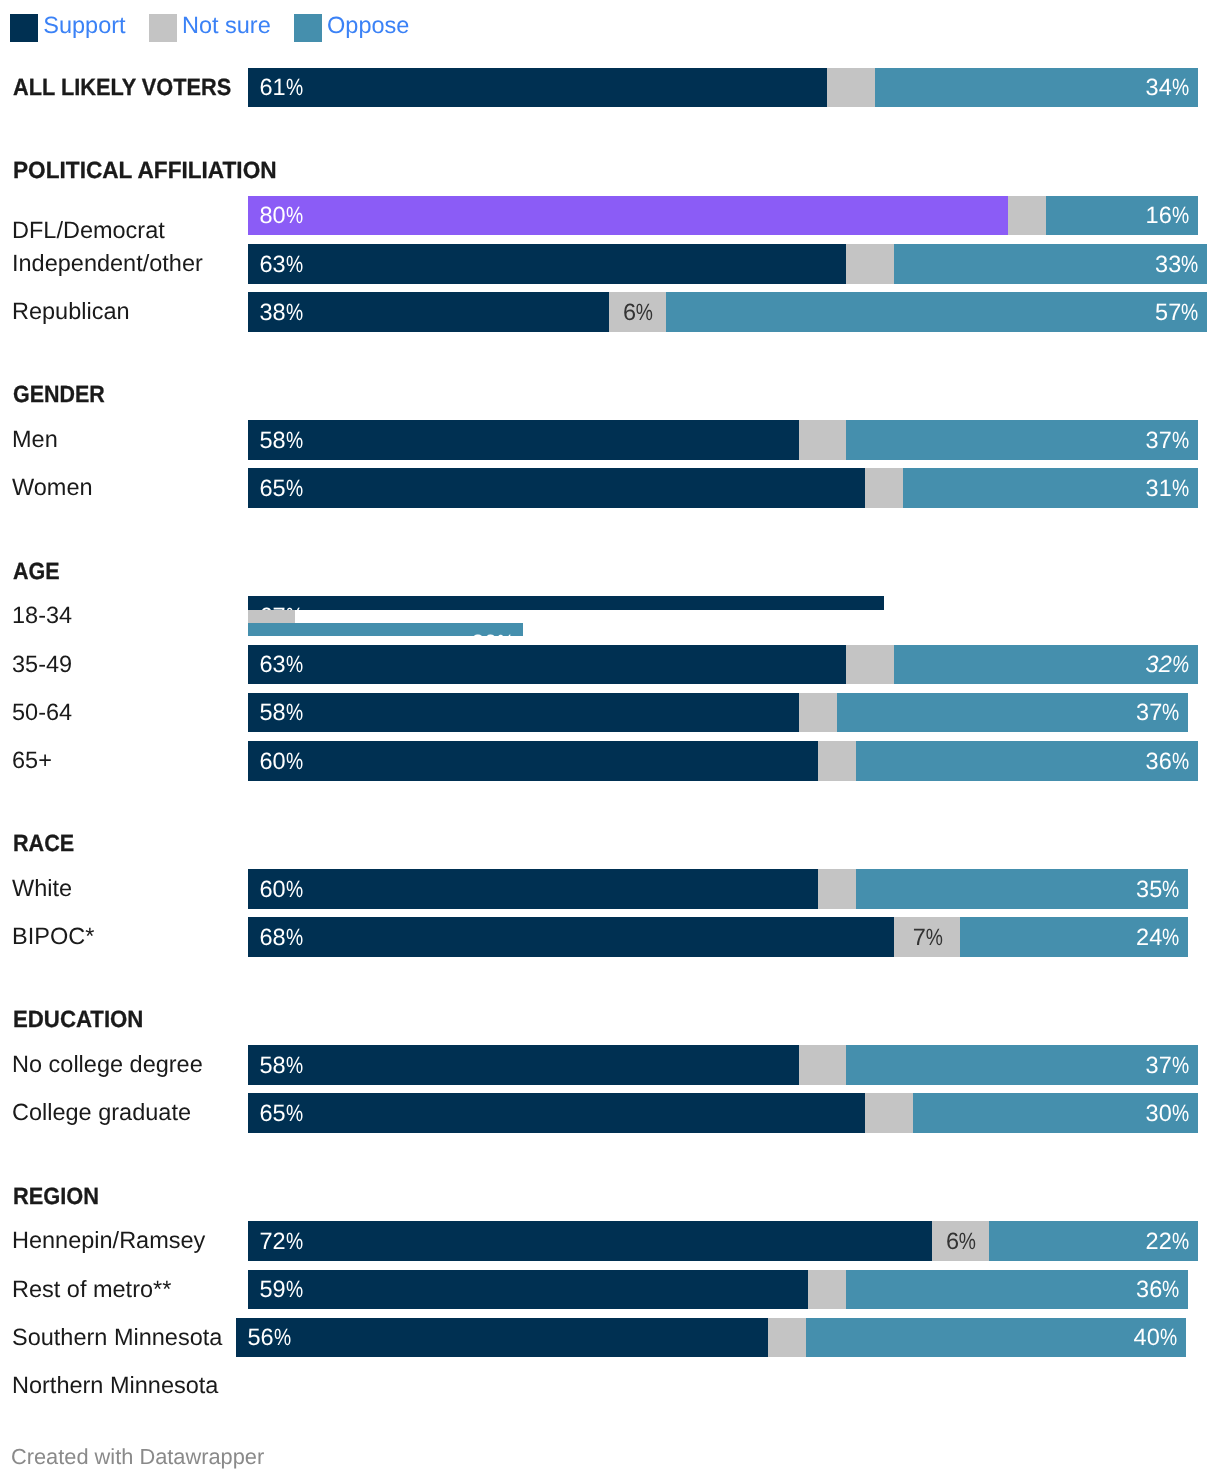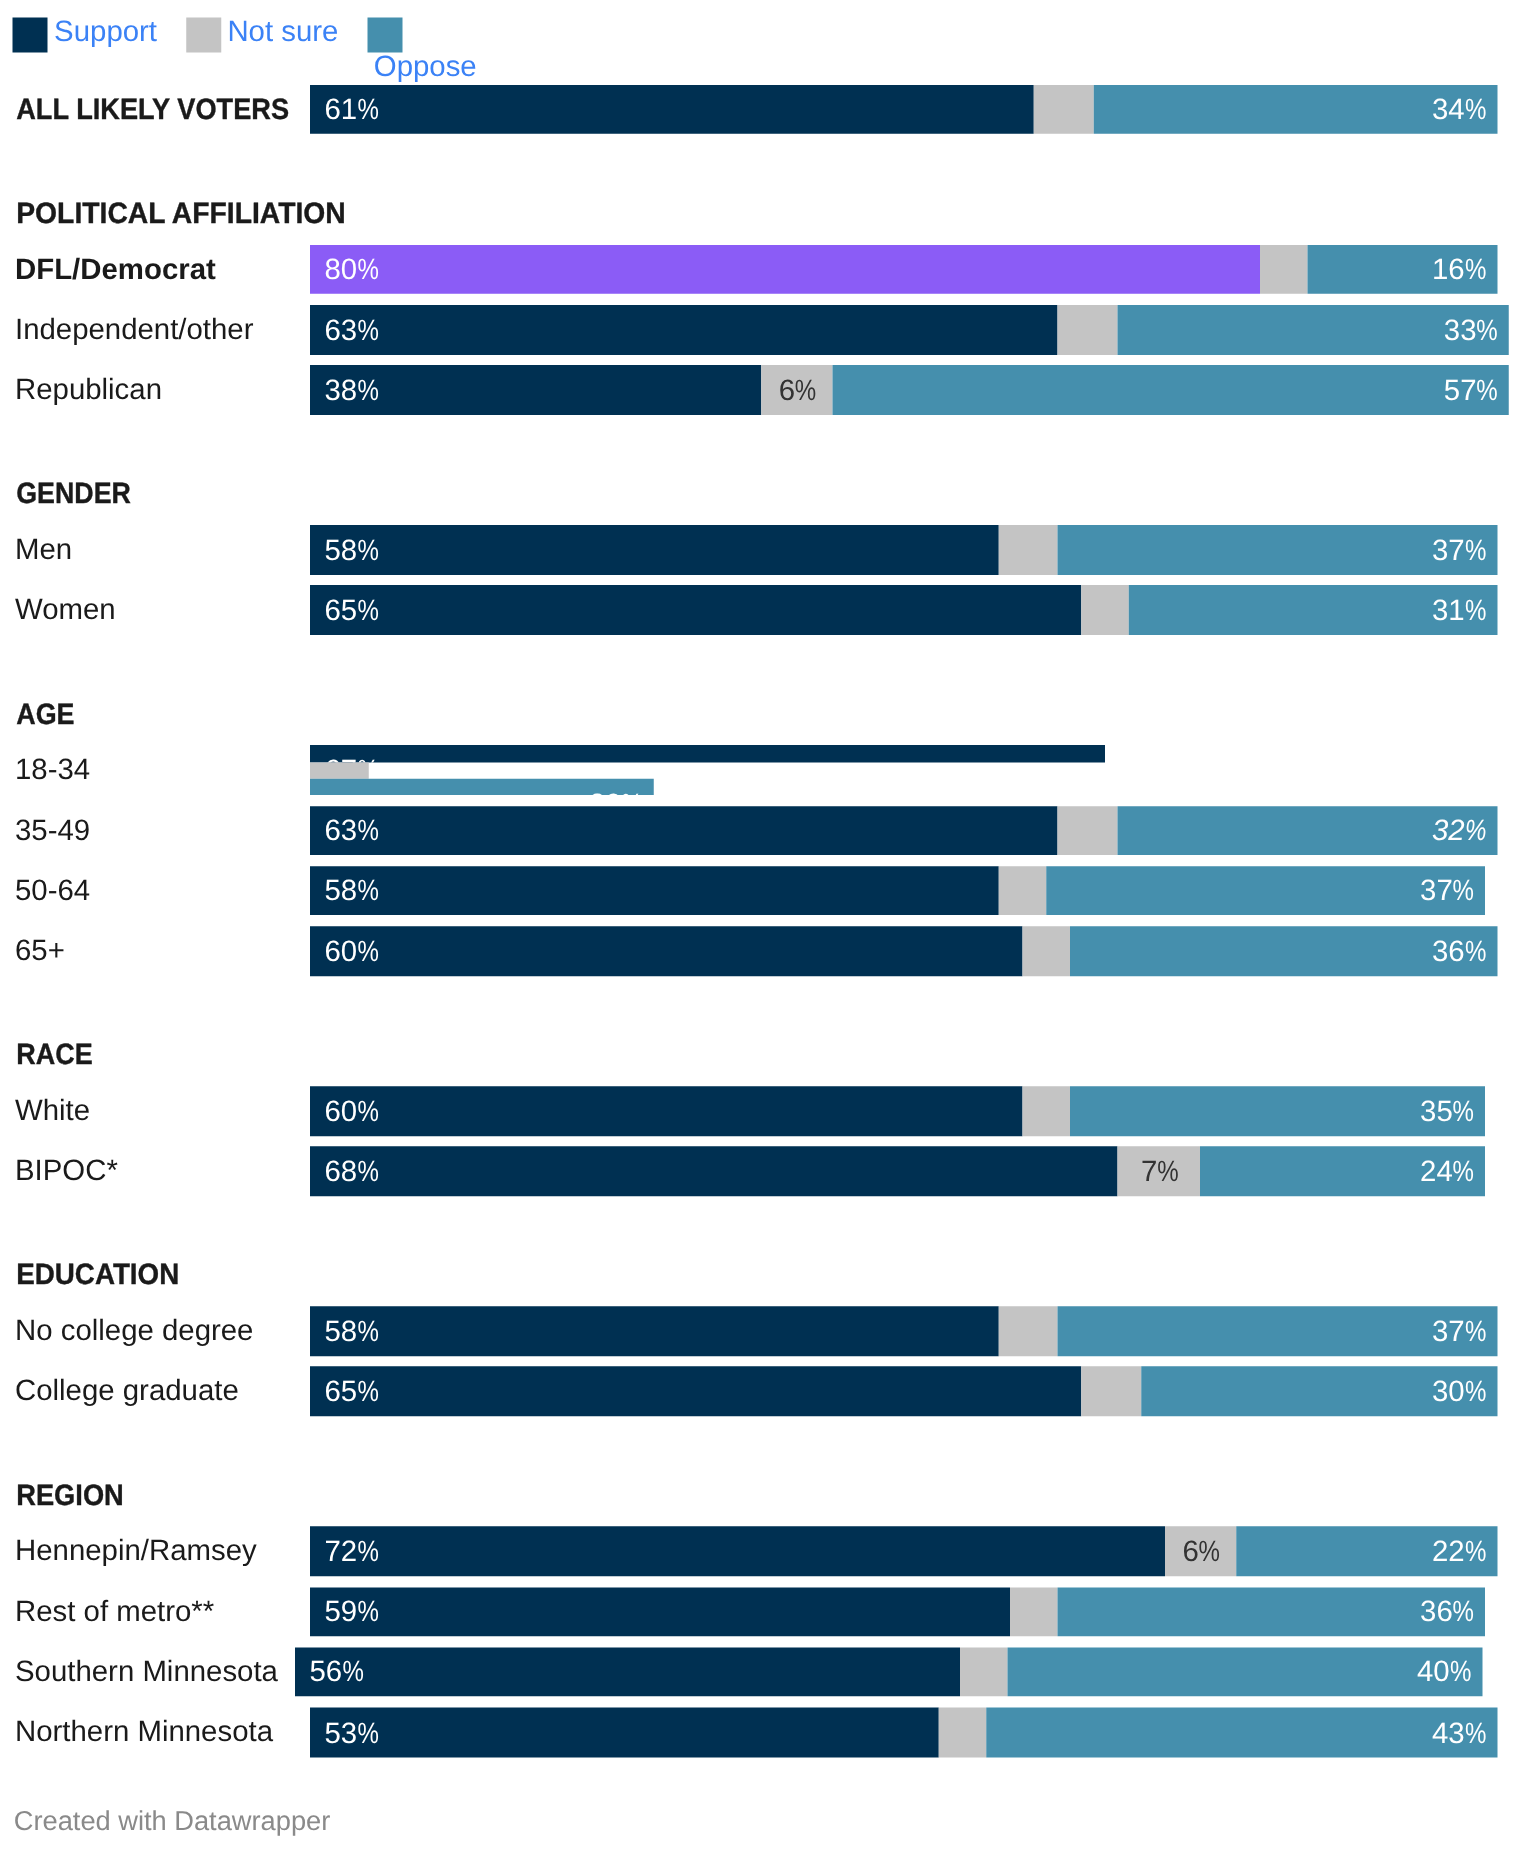--- a/index.html
+++ b/index.html
@@ -43,41 +43,41 @@
 <div class="chart">
   <div class="legend">
       <div class="legend-item">
         <span class="legend-swatch" style="background: rgb(0, 48, 82);"></span>
         <span class="legend-label">Support</span>
       </div>
       <div class="legend-item" style="margin-left: 23px;">
         <span class="legend-swatch" style="background: rgb(196, 196, 196);"></span>
         <span class="legend-label">Not sure</span>
       </div>
-      <div class="legend-item" style="margin-left: 23px; flex-direction: column;">
+      <div class="legend-item" style="margin-left: 23px;">
         <span class="legend-swatch" style="background: rgb(69, 143, 173);"></span>
         <span class="legend-label">Oppose</span>
       </div>
     </div>
   <div class="rows">
       <div class="row" style="top: 67.7px; height: 39.8px;">
         <div class="row-label bold" style="top: 6.6px; left: 12.8px; transform: scaleX(0.925);">ALL LIKELY VOTERS</div>
         <div class="bar" style="left: 248px; height: 39.8px;">
           <div class="seg seg-support" style="width: 579.347px; height: 39.8px; background: rgb(0, 48, 82);">
             <span class="seg-label" style="top: 6.8px;">61<span class="pct">%</span></span>
           </div>
           <div class="seg seg-notsure" style="width: 47.4875px; height: 39.8px; background: rgb(196, 196, 196);"></div>
           <div class="seg seg-oppose" style="width: 322.915px; height: 39.8px; background: rgb(69, 143, 173);">
             <span class="seg-label" style="top: 6.8px;">34<span class="pct">%</span></span>
           </div>
         </div>
       </div>
       <div class="group-title" style="top: 159px; transform: scaleX(0.963);">POLITICAL AFFILIATION</div>
       <div class="row" style="top: 195.7px; height: 39.8px;">
-        <div class="row-label" style="top: 6px; font-weight: bold;">DFL/Democrat</div>
+        <div class="row-label" style="top: 21px;">DFL/Democrat</div>
         <div class="bar" style="left: 248px; height: 39.8px;">
           <div class="seg seg-support" style="width: 759.8px; height: 39.8px; background: #8b5cf6;">
             <span class="seg-label" style="top: 6.8px;">80<span class="pct">%</span></span>
           </div>
           <div class="seg seg-notsure" style="width: 37.99px; height: 39.8px; background: rgb(196, 196, 196);"></div>
           <div class="seg seg-oppose" style="width: 151.96px; height: 39.8px; background: rgb(69, 143, 173);">
             <span class="seg-label" style="top: 6.8px;">16<span class="pct">%</span></span>
           </div>
         </div>
       </div>
@@ -267,25 +267,16 @@
             <span class="seg-label" style="top: 6.8px;">56<span class="pct">%</span></span>
           </div>
           <div class="seg seg-notsure" style="width: 37.99px; height: 39.8px; background: rgb(196, 196, 196);"></div>
           <div class="seg seg-oppose" style="width: 379.9px; height: 39.8px; background: rgb(69, 143, 173);">
             <span class="seg-label" style="top: 6.8px;">40<span class="pct">%</span></span>
           </div>
         </div>
       </div>
       <div class="row" style="top: 1365.9px; height: 39.8px;">
         <div class="row-label" style="top: 6.2px;">Northern Minnesota</div>
-        <div class="bar" style="left: 248px; height: 39.8px;">
-          <div class="seg seg-support" style="width: 503.368px; height: 39.8px; background: rgb(0, 48, 82);">
-            <span class="seg-label" style="top: 6.8px;">53<span class="pct">%</span></span>
-          </div>
-          <div class="seg seg-notsure" style="width: 37.99px; height: 39.8px; background: rgb(196, 196, 196);"></div>
-          <div class="seg seg-oppose" style="width: 408.392px; height: 39.8px; background: rgb(69, 143, 173);">
-            <span class="seg-label" style="top: 6.8px;">43<span class="pct">%</span></span>
-          </div>
-        </div>
       </div>
     </div>
   <div class="footer" style="top: 1443.5px;">Created with Datawrapper</div>
 </div>
 
 </body></html>

